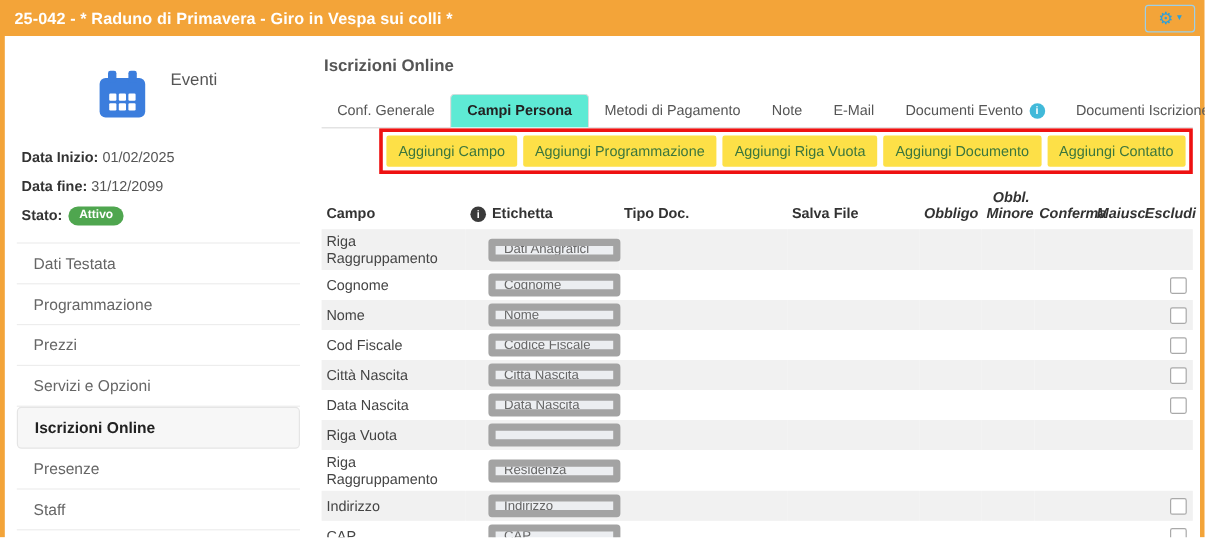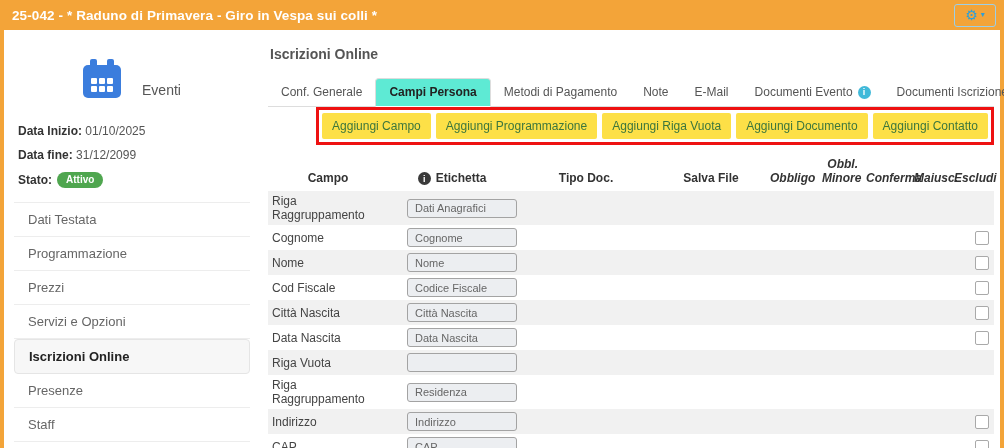--- a/index.html
+++ b/index.html
@@ -13,21 +13,21 @@
   .gear-btn { width:42px; height:23px; border:1px solid #9CCFE8; border-radius:3px; background:transparent;
               display:flex; align-items:center; justify-content:center; gap:3px; cursor:pointer; color:#2D9FD8; }
   .gear-glyph { font-size:14px; line-height:1; }
   .caret-glyph { font-size:8px; line-height:1; }
 
   
   .content { display:flex; height:418px; border-left:4px solid #F3A439; border-right:4px solid #F3A439; background:#fff; }
 
   
   .sidebar { width:256px; flex:0 0 256px; padding:10px 10px 0 10px; }
-  .entity { display:flex; align-items:flex-end; justify-content:center; gap:21px; margin:18px 0 26px; }
+  .entity { display:flex; align-items:flex-start; justify-content:center; gap:21px; margin:18px 0 26px; }
   .cal { position:relative; width:38px; height:33px; background:#3B7DDD; border-radius:5px; margin-top:7px; }
   .cal::before, .cal::after { content:""; position:absolute; top:-6px; width:7px; height:10px; background:#3B7DDD; border-radius:2px; }
   .cal::before { left:7px; } .cal::after { right:7px; }
   .cal-dots { position:absolute; left:7px; right:7px; top:12px; bottom:5px; display:grid; grid-template-columns:repeat(3,1fr); grid-template-rows:repeat(2,1fr); }
   .cal-dots span { width:6px; height:6px; background:#fff; border-radius:1px; margin:auto; }
   .entity-label { font-size:14px; color:#555; }
   .info-block { padding-left:4px; }
   .info-line { font-size:12px; color:#555; margin-bottom:10px; }
   .info-line b { color:#333; }
   .status-badge { display:inline-block; background:#4FA64F; color:#fff; font-size:10px; font-weight:bold;
@@ -48,27 +48,27 @@
                font-weight:bold; display:inline-flex; align-items:center; justify-content:center; flex:0 0 13px; }
   .info-icon.dark { background:#3a3a3a; }
 
   .actions-wrap { display:flex; justify-content:flex-end; }
   .actions { border:3px solid #EE1111; display:flex; gap:5px; padding:3px; background:#fff; }
   .btn-green { background:#fde047; color:#3C763D; border:none; border-radius:2px; font-family:inherit;
                font-size:12px; padding:6px 10px; cursor:pointer; white-space:nowrap; }
 
   
   table { width:100%; border-collapse:collapse; table-layout:fixed; margin-top:8px; }
-  th { font-size:12px; font-weight:bold; color:#333; text-align:center; vertical-align:bottom;
+  th { font-size:12px; font-weight:bold; color:#333; text-align:left; vertical-align:bottom;
        padding:4px 4px 6px; white-space:pre-line; }
   th.c-right { text-align:right;font-style:italic; }
   td { padding:3px 4px; font-size:12px; color:#444; height:25px; vertical-align:middle; }
   tr.odd td { background:#F1F1F1; }
   td.c-chk { text-align:right; padding-right:5px; }
-  .field-input { width:110px; height:19px; background:#ECEEF1; border:1px solid #a3a3a3; border-radius:3px;
+  .field-input { width:110px; height:19px; background:#ECEEF1; border:6px solid #a3a3a3; border-radius:3px;
                  font-family:inherit; font-size:11px; color:#666; padding:1px 7px; margin-left:15px; }
   .chk { appearance:none; -webkit-appearance:none; width:14px; height:14px; background:#fff;
          border:1px solid #A9A9A9; border-radius:2px; cursor:pointer; vertical-align:middle; }
 </style>
 </head>
 <body>
 
 <div class="screen">
 
   <div class="topbar">
@@ -91,21 +91,21 @@
               <span></span>
               <span></span>
               <span></span>
             </div>
         </div>
         <div class="entity-label">Eventi</div>
       </div>
 
       <div class="info-block">
         <div id="info-lines">
-            <div class="info-line"><b>Data Inizio:</b> <span>01/10/2025</span></div>
+            <div class="info-line"><b>Data Inizio:</b> <span>01/02/2025</span></div>
             <div class="info-line"><b>Data fine:</b> <span>31/12/2099</span></div>
           </div>
         <div class="info-line">
           <b>Stato:</b><span class="status-badge">Attivo</span>
         </div>
       </div>
 
       <div class="nav" id="sidebar-nav">
           <div class="nav-item">Dati Testata</div>
           <div class="nav-item">Programmazione</div>

